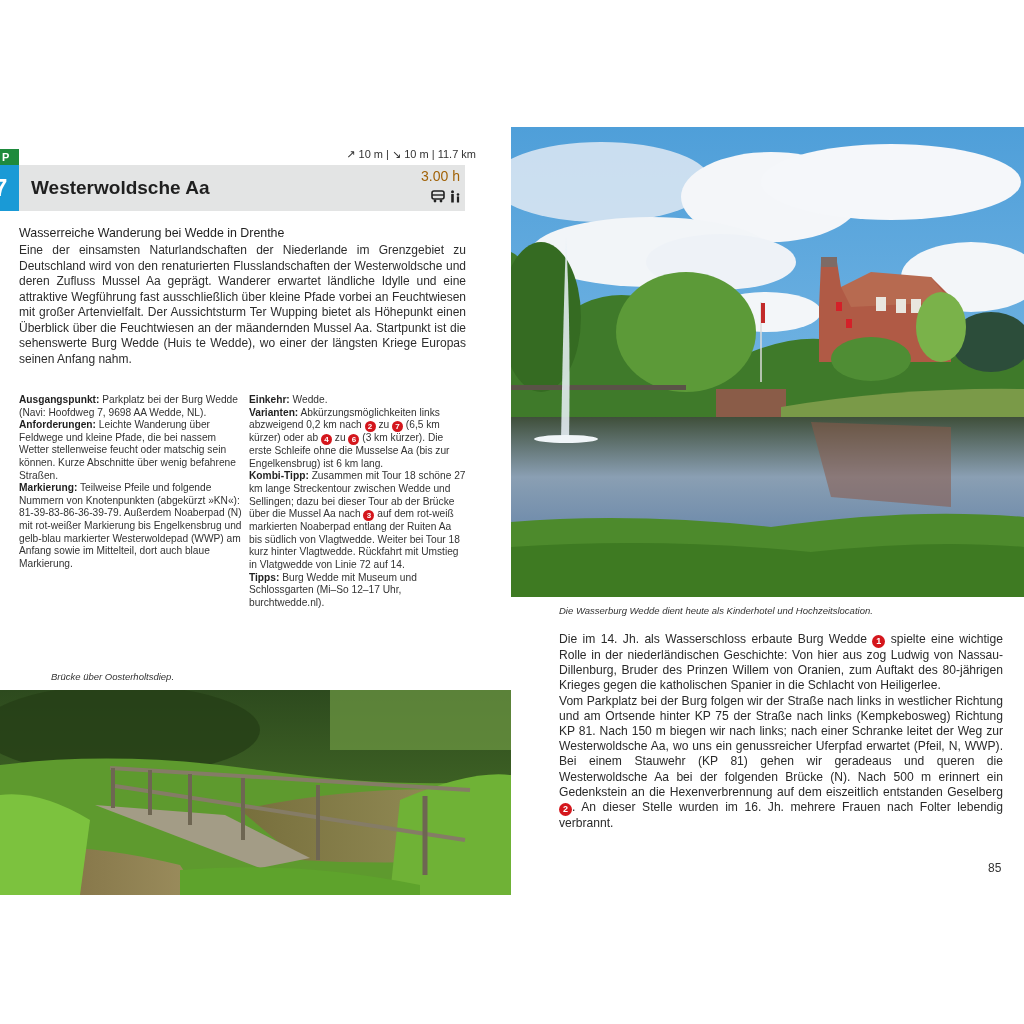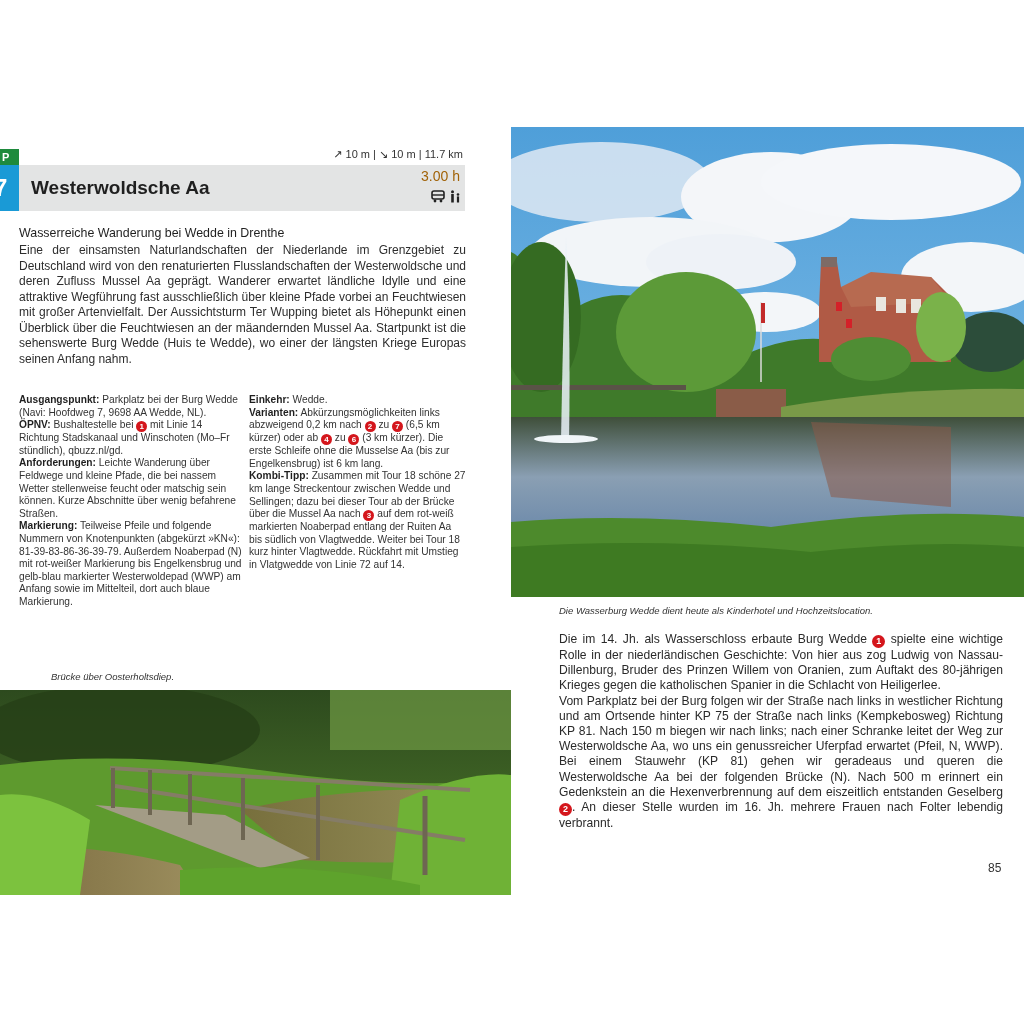--- a/index.html
+++ b/index.html
@@ -6,21 +6,21 @@
   body {
     width:1024px; height:1024px; background:#ffffff; position:relative; overflow:hidden;
     font-family:"Liberation Sans", "DejaVu Sans", sans-serif; color:#2a2a2a;
   }
   .abs { position:absolute; }
 
   
   .tab-green { left:0; top:149px; width:19px; height:16px; background:#1e8a3c; color:#fff; font-weight:bold; font-size:11px; line-height:16px; padding-left:2px; box-sizing:border-box; }
   .tab-blue { left:0; top:165px; width:19px; height:46px; background:#1a9ad6; color:#fff; font-weight:bold; font-size:24px; line-height:46px; overflow:hidden; }
   .tab-blue span { position:relative; left:-6px; }
-  .stats-top { right:561px; top:148px; font-size:11px; color:#333; white-space:nowrap; }
+  .stats-top { right:548px; top:148px; font-size:11px; color:#333; white-space:nowrap; }
   .title-bar { left:19px; top:165px; width:446px; height:46px; background:#e3e4e4; }
   .title { left:31px; top:177px; font-size:19px; font-weight:bold; color:#1f1f1f; }
   .duration { right:564px; top:168px; font-size:14px; font-weight:normal; color:#a16207; }
   .mode-icons { right:563px; top:190px; display:flex; gap:4px; align-items:center; }
   .mode-icons svg { display:block; }
 
   .subtitle { left:19px; top:226px; font-size:12.4px; font-weight:normal; color:#1f1f1f; }
   .intro { left:19px; top:243px; width:447px; font-size:12px; line-height:15.5px; color:#2d2d2d; text-align:justify; }
 
   .info-col { font-size:10.2px; line-height:12.6px; color:#333; }
@@ -73,29 +73,29 @@
         <rect x="7.9" y="6.4" width="2.2" height="6.1" fill="#222"></rect>
       </svg>
   </span>
 </div>
 
 <div class="abs subtitle">Wasserreiche Wanderung bei Wedde in Drenthe</div>
 <div class="abs intro">Eine der einsamsten Naturlandschaften der Niederlande im Grenzgebiet zu Deutschland wird von den renaturierten Flusslandschaften der Westerwoldsche und deren Zufluss Mussel Aa geprägt. Wanderer erwartet ländliche Idylle und eine attraktive Wegführung fast ausschließlich über kleine Pfade vorbei an Feuchtwiesen mit großer Artenvielfalt. Der Aussichtsturm Ter Wupping bietet als Höhepunkt einen Überblick über die Feuchtwiesen an der mäandernden Mussel Aa. Startpunkt ist die sehenswerte Burg Wedde (Huis te Wedde), wo einer der längsten Kriege Europas seinen Anfang nahm.</div>
 
 <div class="abs info-col col1">
   <p><b>Ausgangspunkt:</b> <span>Parkplatz bei der Burg Wedde (Navi: Hoofdweg 7, 9698 AA Wedde, NL).</span></p>
-  <p><b>ÖPNV:</b> <span>Bushaltestelle bei</span> <span class="badge">1</span> <span>mit Linie 14 Richtung Stadskanaal und Winschoten (Mo–Fr stündlich), qbuzz.nl/gd.</span></p>
   <p><b>Anforderungen:</b> <span>Leichte Wanderung über Feldwege und kleine Pfade, die bei nassem Wetter stellenweise feucht oder matschig sein können. Kurze Abschnitte über wenig befahrene Straßen.</span></p>
   <p><b>Markierung:</b> <span>Teilweise Pfeile und folgende Nummern von Knotenpunkten (abgekürzt »KN«): 81-39-83-86-36-39-79. Außerdem Noaberpad (N) mit rot-weißer Markierung bis Engelkensbrug und gelb-blau markierter Westerwoldepad (WWP) am Anfang sowie im Mittelteil, dort auch blaue Markierung.</span></p>
 </div>
 
 <div class="abs info-col col2">
   <p><b>Einkehr:</b> <span>Wedde.</span></p>
   <p><b>Varianten:</b> <span>Abkürzungsmöglichkeiten links abzweigend 0,2 km nach</span> <span class="badge">2</span> <span>zu</span> <span class="badge">7</span> <span>(6,5 km kürzer) oder ab</span> <span class="badge">4</span> <span>zu</span> <span class="badge">6</span> <span>(3 km kürzer). Die erste Schleife ohne die Musselse Aa (bis zur Engelkensbrug) ist 6 km lang.</span></p>
   <p><b>Kombi-Tipp:</b> <span>Zusammen mit Tour 18 schöne 27 km lange Streckentour zwischen Wedde und Sellingen; dazu bei dieser Tour ab der Brücke über die Mussel Aa nach</span> <span class="badge">3</span> <span>auf dem rot-weiß markierten Noaberpad entlang der Ruiten Aa bis südlich von Vlagtwedde. Weiter bei Tour 18 kurz hinter Vlagtwedde. Rückfahrt mit Umstieg in Vlatgwedde von Linie 72 auf 14.</span></p>
+  <p><b>Tipps:</b> <span>Burg Wedde mit Museum und Schlossgarten (Mi–So 12–17 Uhr, burchtwedde.nl).</span></p>
 </div>
 
 <div class="abs caption-left">Brücke über Oosterholtsdiep.</div>
 <div class="abs photo-left">
   <svg width="511" height="205" viewBox="0 0 511 205">
     <defs>
       <linearGradient id="lf" x1="0" y1="0" x2="0" y2="1">
           <stop offset="0" stop-color="#2d4a1e"></stop>
           <stop offset="1" stop-color="#4f7a2a"></stop>
         </linearGradient>

